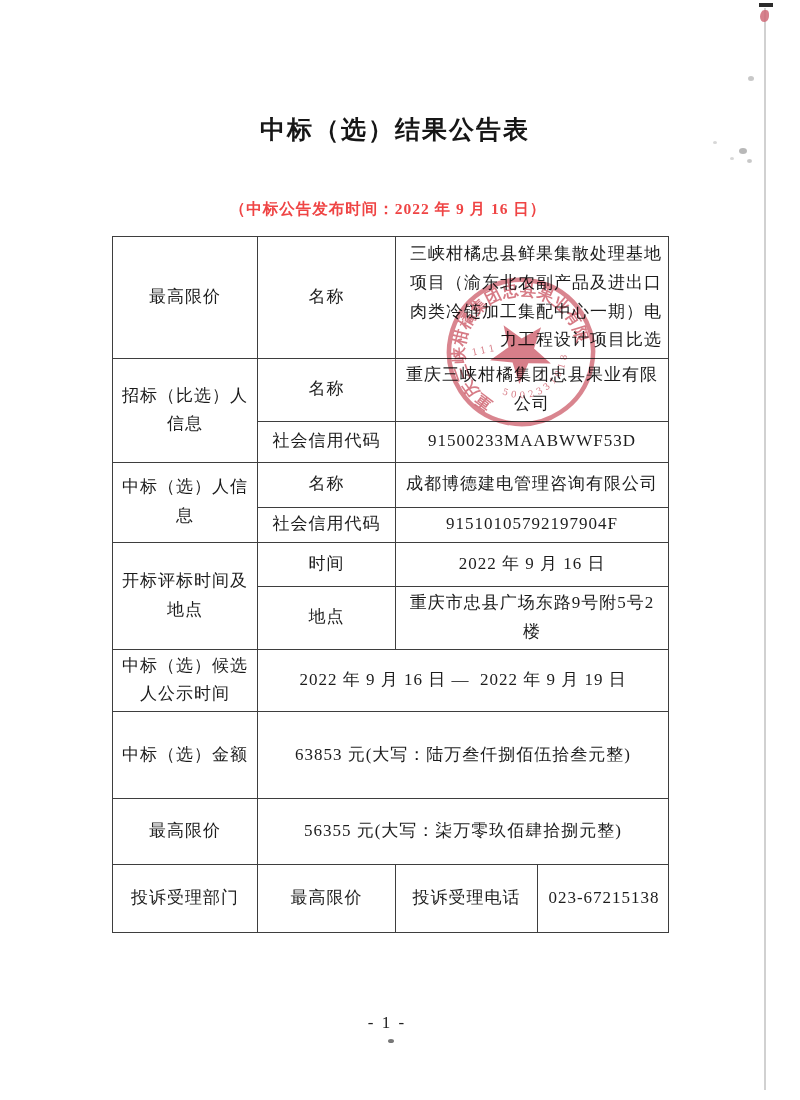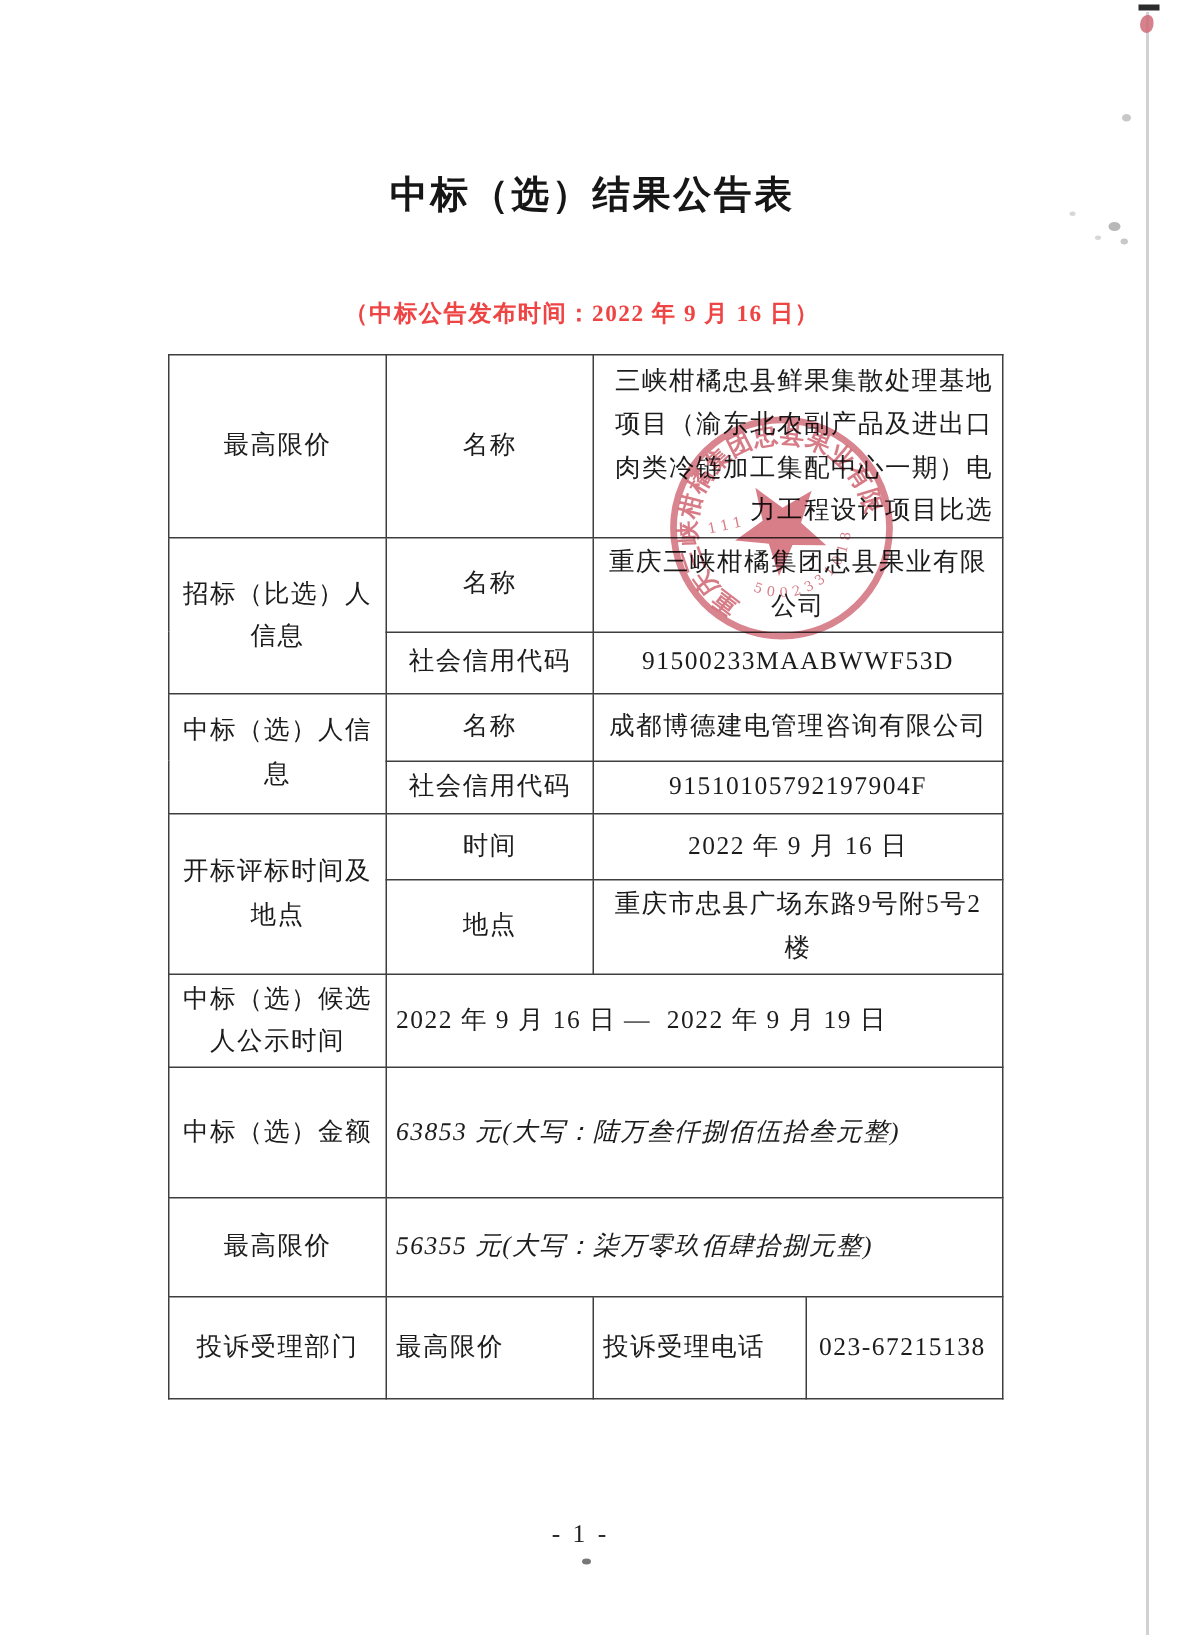--- a/index.html
+++ b/index.html
@@ -40,28 +40,28 @@
     border:1.5px solid #3e3e3e;
     vertical-align:middle;
     font-size:17px;
     line-height:1.7;
     letter-spacing:1px;
     padding:2px 6px;
   }
   td.lbl { text-align:center; padding:2px 12px; }
   td.sub { text-align:center; }
   td.val { text-align:center; }
-  td.val-left { text-align:left; padding-left:11px; white-space:pre-wrap;margin-top:16px; }
+  td.val-left { text-align:center; padding-left:11px; white-space:pre-wrap;margin-top:16px; }
   td.val-proj {
     text-align:right; padding:6px 8px 6px 9px;
     font-size:17px; line-height:28px; letter-spacing:1px;
   }
   td.val-company { font-size:16.5px; letter-spacing:0.5px; padding:2px 2px; }
   td.val-code { font-size:18px; letter-spacing:1px; }
-  td.money { font-size:18px; letter-spacing:0.5px;font-style:italic; }
+  td.money { font-size:18px; letter-spacing:0.5px; }
   tr.r1  { height:122px; }
   tr.r2a { height:34px; }
   tr.r2b { height:41px; }
   tr.r3a { height:45px; }
   tr.r3b { height:35px; }
   tr.r4a { height:44px; }
   tr.r4b { height:46px; }
   tr.r5  { height:57px; }
   tr.r6  { height:87px; }
   tr.r7  { height:66px; }

